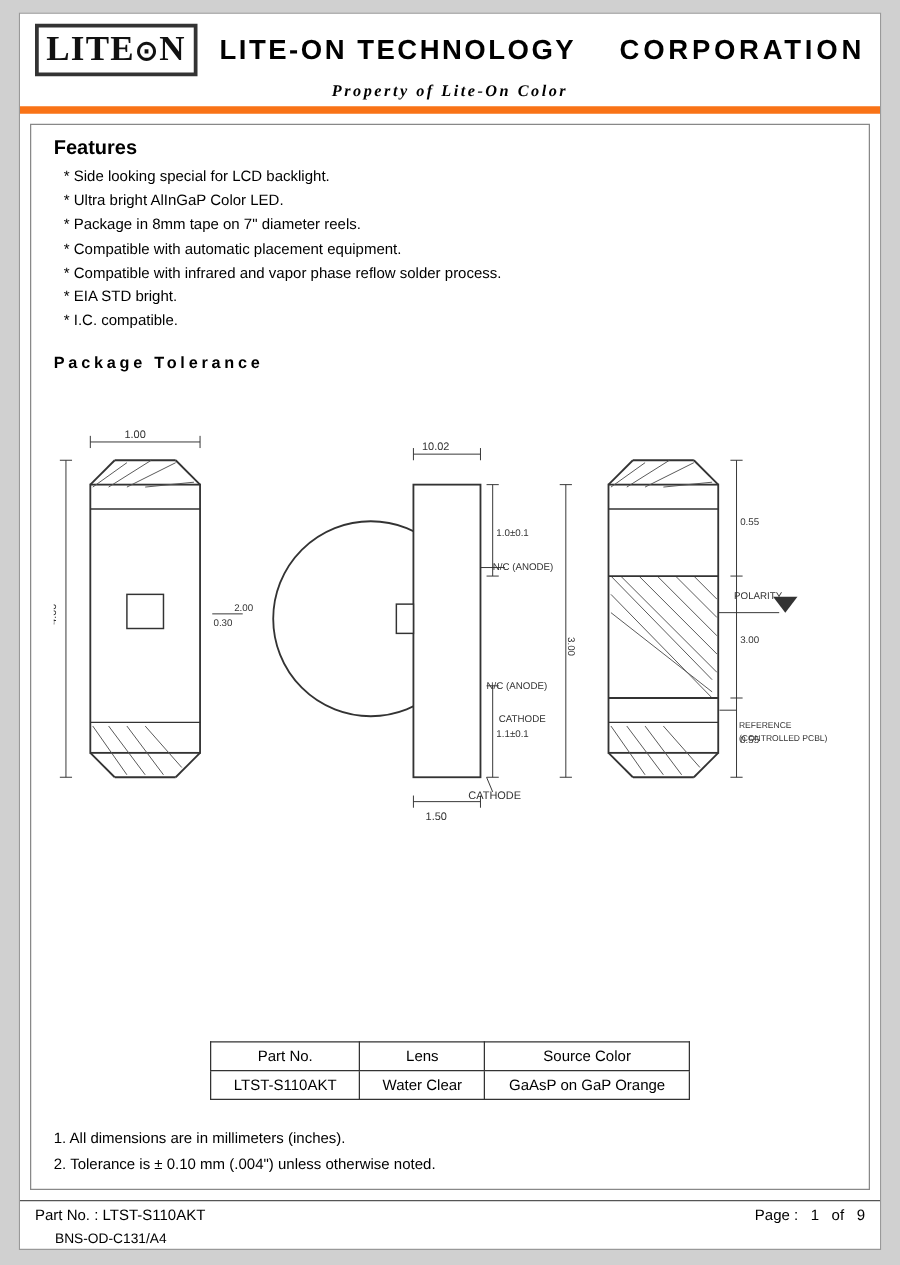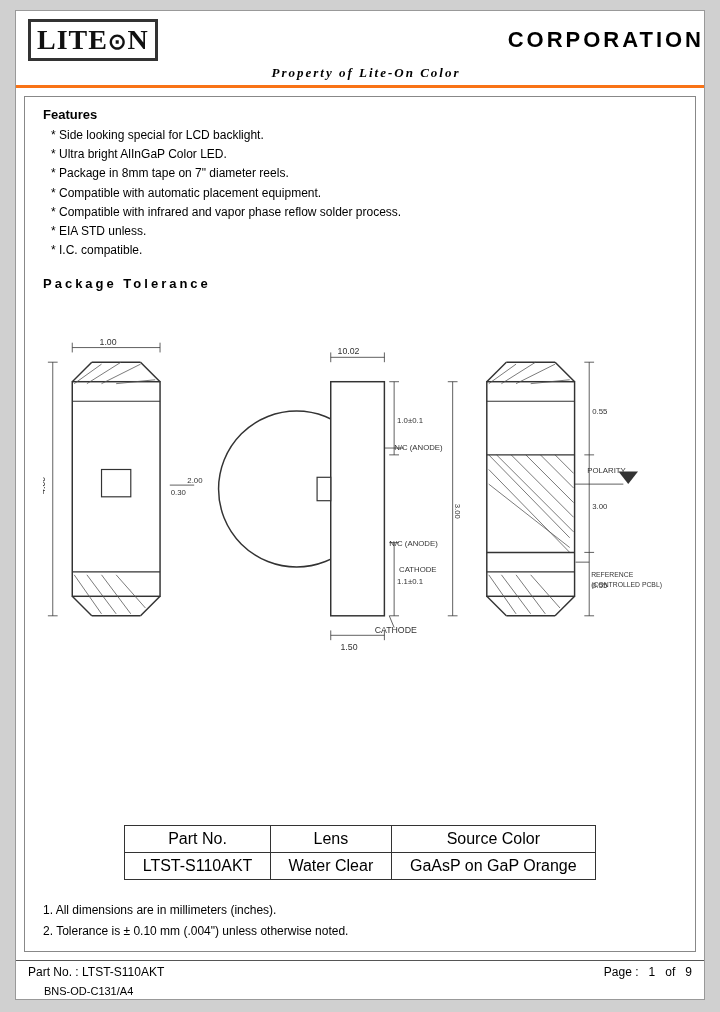--- a/index.html
+++ b/index.html
@@ -15,22 +15,22 @@
     .page {
       width: 690px;
       min-height: 990px;
       background: #fff;
       margin: 10px;
       border: 1px solid #999;
       display: flex;
       flex-direction: column;
     }
     .header {
-      border-bottom: 3px solid #f97316;
-      padding: 8px 0 4px 12px;
+      border-bottom: 6px solid #f97316;
+      padding: 8px 12px 4px 12px;
       display: flex;
       flex-direction: column;
       justify-content: center;
     }
     .header-top {
       display: flex;
       align-items: center;
       justify-content: space-between;
     }
     .logo-area {
@@ -74,21 +74,21 @@
       border: 1px solid #888;
       margin: 8px;
       display: flex;
       flex-direction: column;
     }
     .features-section {
       margin-bottom: 10px;
     }
     .features-title {
       font-weight: bold;
-      font-size: 13px;
+      font-size: 16px;
       font-family: Arial, sans-serif;
       margin-bottom: 4px;
     }
     .features-list {
       font-size: 12px;
       font-family: Arial, sans-serif;
       line-height: 1.6;
       margin-left: 8px;
     }
     .package-title {
@@ -105,24 +105,24 @@
       flex-direction: column;
       align-items: center;
       min-height: 380px;
       position: relative;
     }
     .svg-diagram {
       width: 100%;
       height: 380px;
     }
     .parts-table {
-      width: 472px;
+      width: 384px;
       border-collapse: collapse;
       margin: 10px auto;
-      font-size: 16px;
+      font-size: 12px;
       font-family: Arial, sans-serif;
     }
     .parts-table th, .parts-table td {
       border: 1px solid #333;
       padding: 4px 16px;
       text-align: center;
     }
     .parts-table th {
       font-weight: normal;
     }
@@ -150,36 +150,37 @@
 </head>
 <body>
 
 <div class="page">
   <div class="header">
     <div class="header-top">
       <div class="logo-area">
         <div class="logo-box">
           LITE<span style="font-size:22px;">⊙</span>N
         </div>
+        <span class="logo-text-lite">LITE-ON   TECHNOLOGY</span>
       </div>
       <span class="company-title">CORPORATION</span>
     </div>
     <div class="header-subtitle">Property of Lite-On Color</div>
   </div>
 
   <div class="content">
     <div class="features-section">
       <div class="features-title">Features</div>
       <div class="features-list">
         <div>* Side looking special for LCD backlight.</div>
         <div>* Ultra bright AlInGaP Color LED.</div>
         <div>* Package in 8mm tape on 7" diameter reels.</div>
         <div>* Compatible with automatic placement equipment.</div>
         <div>* Compatible with infrared and vapor phase reflow solder process.</div>
-        <div>* EIA STD unless.</div>
+        <div>* EIA STD bright.</div>
         <div>* I.C. compatible.</div>
       </div>
     </div>
 
     <div class="package-title">Package   Tolerance</div>
 
     <div class="diagram-area">
       <svg class="svg-diagram" viewBox="0 0 650 380" xmlns="http://www.w3.org/2000/svg">
 
         <rect x="30" y="80" width="90" height="220" fill="white" stroke="#333" stroke-width="1.5"></rect>

